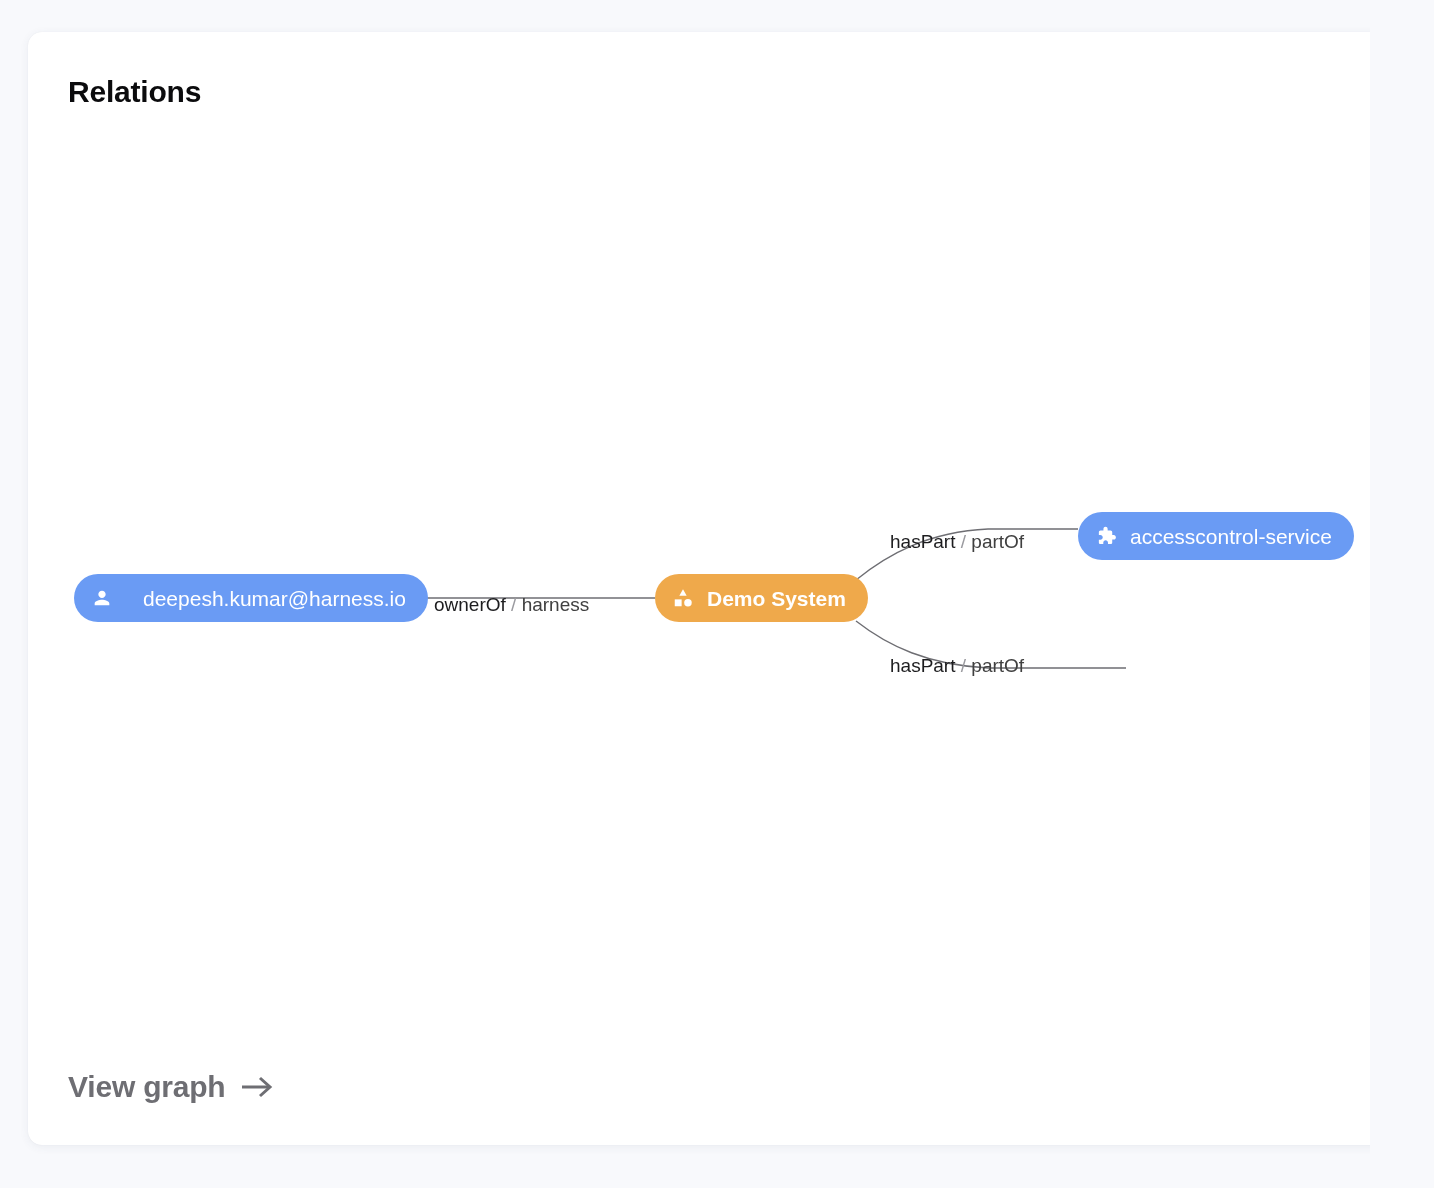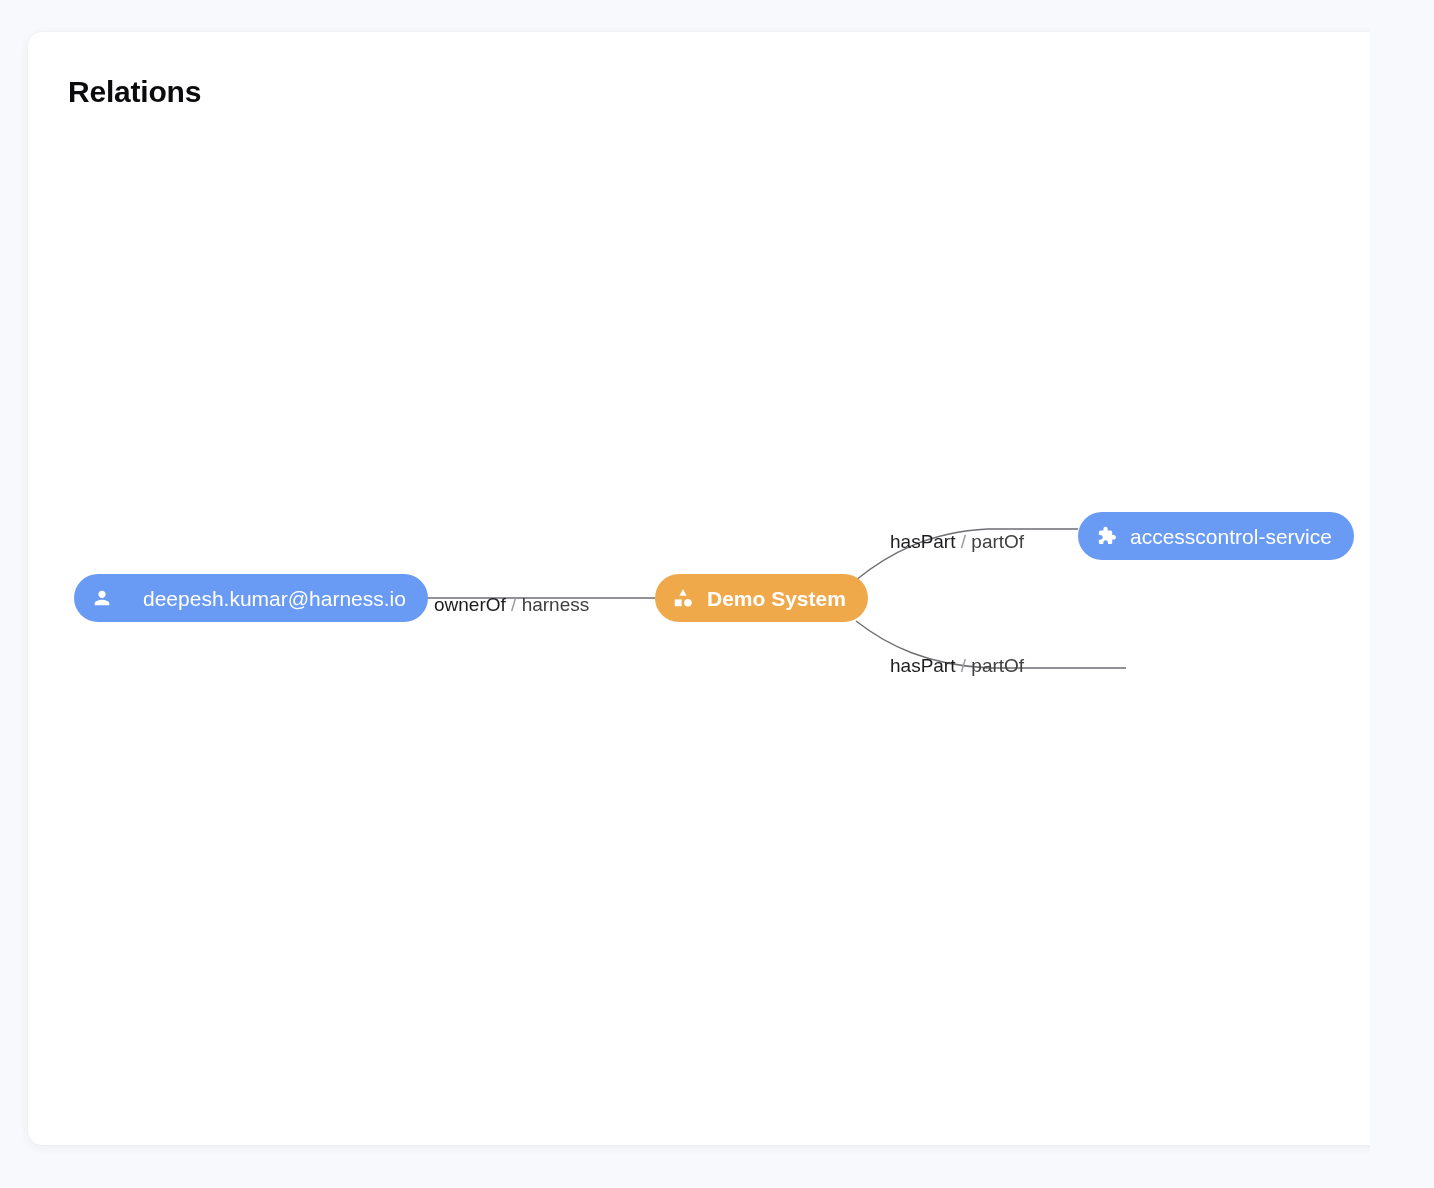--- a/index.html
+++ b/index.html
@@ -206,15 +206,22 @@
       </div>
 
       <div class="edge-label" id="label-haspart2">
         <span class="fwd">hasPart</span>
         <span class="sep">/</span>
         <span class="rev">partOf</span>
       </div>
 
     </div>
 
+    <button class="view-graph">
+      <span>View graph</span>
+      <svg class="arrow-icon" viewBox="0 0 34 24">
+        <path d="M2 12 H30" stroke-width="3" stroke-linecap="butt"></path>
+        <path d="M20 3 L30 12 L20 21" stroke-width="3" stroke-linecap="butt" stroke-linejoin="miter"></path>
+      </svg>
+    </button>
 
   </div>
 </div>
 
 </body></html>

